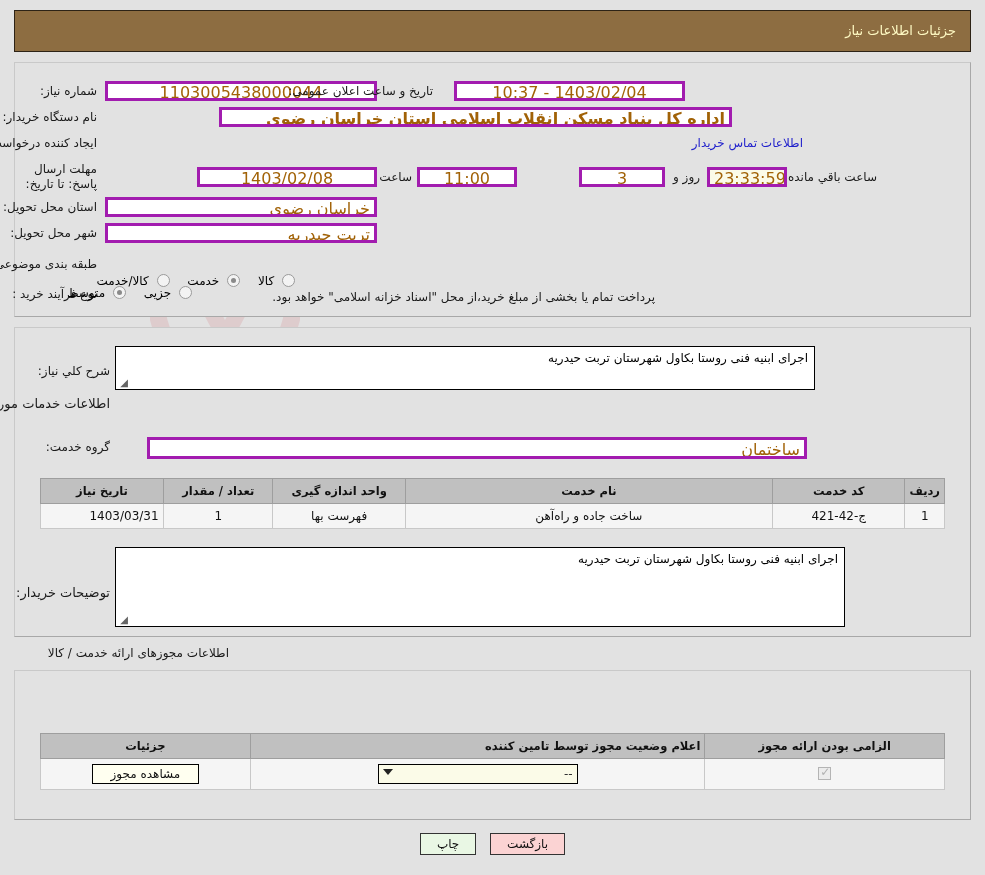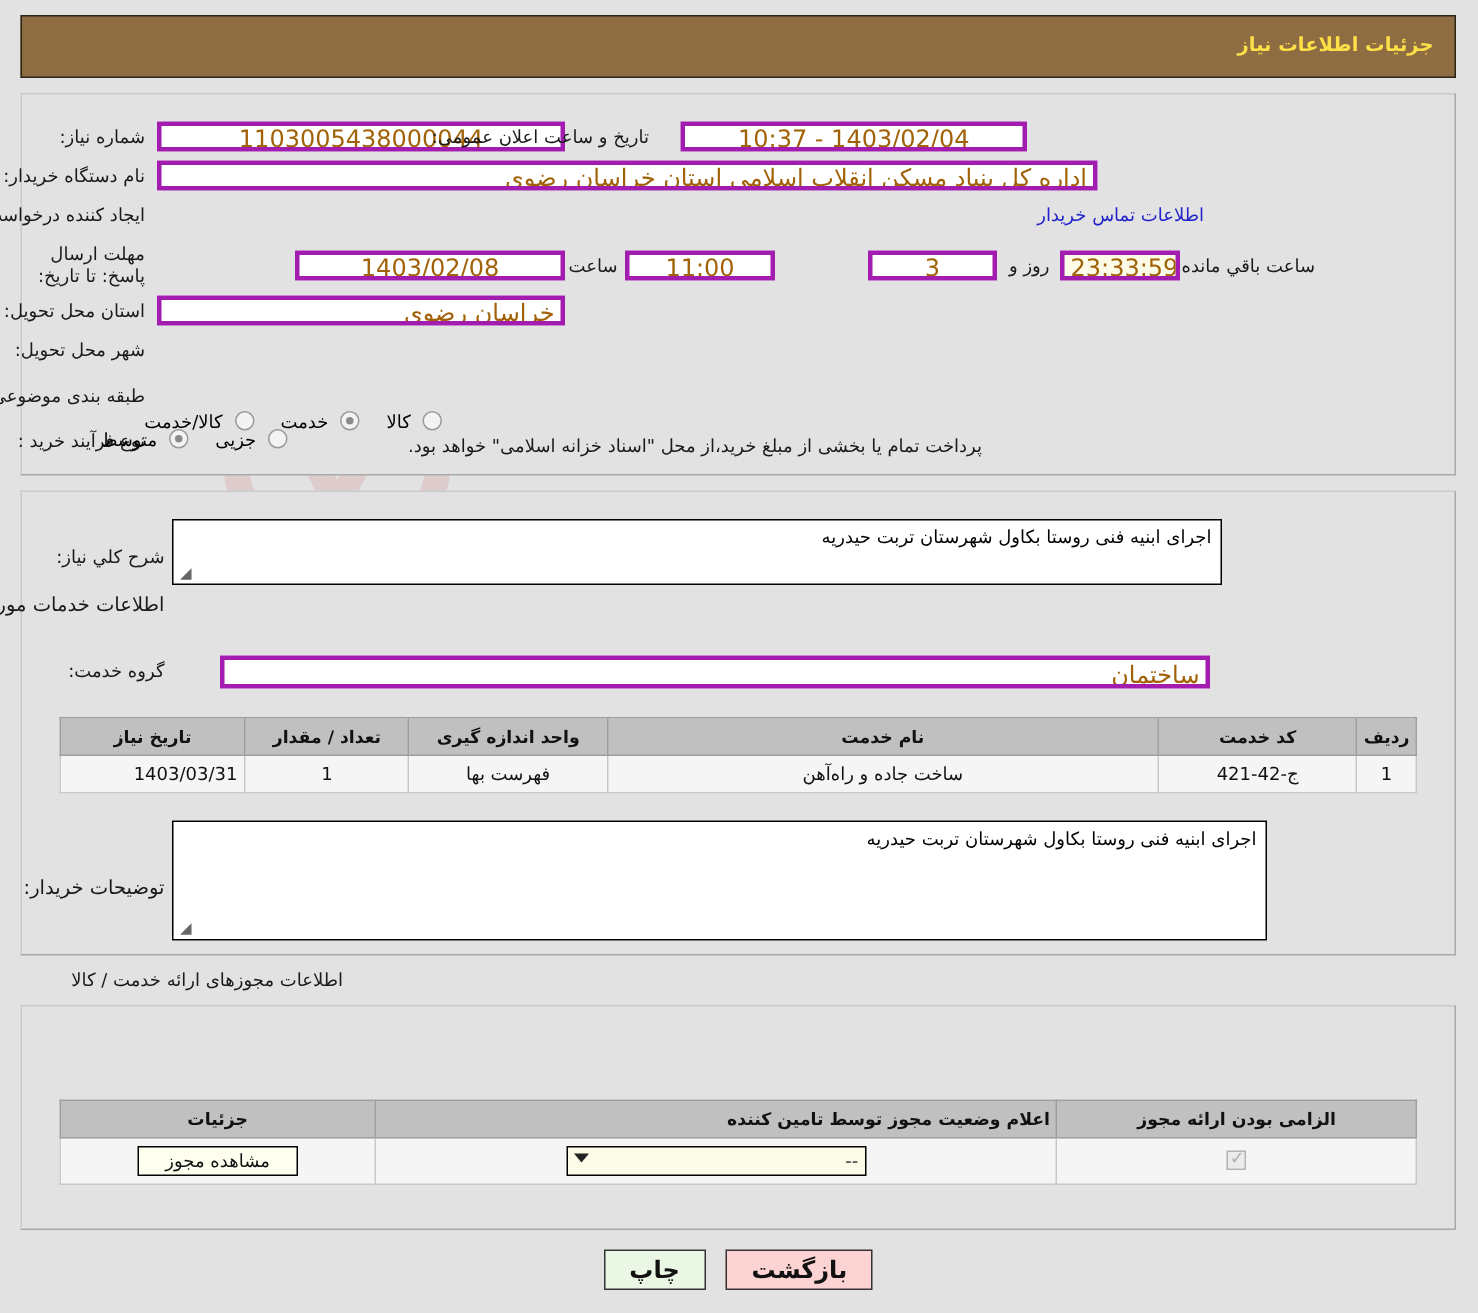--- a/index.html
+++ b/index.html
@@ -42,23 +42,22 @@
   }
   #watermark .wm-shield { position: absolute; left: 150px; top: 55px; }
 
   
   .titlebar {
     position: absolute;
     left: 14px; top: 10px;
     width: 957px; height: 42px;
     background: #8d6d41;
     border: 1px solid #2d2316;
-    color: #fde047;
+    color: #fef9c3;
     z-index: 4;
-    font-weight: bold;
   }
   .titlebar .t {
     position: absolute;
     right: 14px; top: 12px;
     font-size: 13px;
   }
 
   
   .panel {
     position: absolute;
@@ -225,27 +224,26 @@
     color: #111;
     cursor: pointer;
     font-family: "DejaVu Sans", "Liberation Sans", sans-serif;
   }
 
   
   .footer { position: absolute; left: 0; top: 833px; width: 985px; text-align: center; z-index: 5; }
   .btn {
     display: inline-block;
     border: 1px solid #333;
-    font-size: 16px;
+    font-size: 12px;
     padding: 3px 16px;
     margin: 0 5px;
     cursor: pointer;
     font-family: "DejaVu Sans", "Liberation Sans", sans-serif;
     color: #111;
-    font-weight: bold;
   }
   .btn.print  { background: #e9f7e4; }
   .btn.back   { background: #fbd3d3; }
 </style>
 </head>
 <body>
 
 <div id="page">
 
   <div id="watermark">
@@ -263,38 +261,39 @@
 
   <div class="panel" id="panel-top"></div>
 
   <div class="lbl" style="right:888px; top:84px;">شماره نیاز:</div>
   <div class="fld c ltr" style="right:608px; top:81px; width:272px;">1103005438000044</div>
 
   <div class="lbl" style="right:552px; top:84px;">تاریخ و ساعت اعلان عمومی:</div>
   <div class="fld c ltr" style="right:300px; top:81px; width:231px;">10:37 - 1403/02/04</div>
 
   <div class="lbl" style="right:888px; top:110px;">نام دستگاه خریدار:</div>
-  <div class="fld r" style="right:253px; top:107px; width:627px;">اداره کل بنیاد مسکن انقلاب اسلامی استان خراسان رضوی</div>
+  <div class="fld r" style="right:253px; top:107px; width:513px;font-weight:bold;">اداره کل بنیاد مسکن انقلاب اسلامی استان خراسان رضوی</div>
 
   <div class="lbl" style="right:888px; top:136px;">ایجاد کننده درخواست:</div>
   <div class="linkish" style="right:182px; top:136px;">اطلاعات تماس خریدار</div>
 
   <div class="lbl" style="right:888px; top:162px; width:86px; text-align:right; white-space:normal; line-height:15px;">مهلت ارسال پاسخ: تا تاریخ:</div>
   <div class="fld c ltr" style="right:608px; top:167px; width:180px;">1403/02/08</div>
   <div class="lbl" style="right:573px; top:170px;">ساعت</div>
   <div class="fld c ltr" style="right:468px; top:167px; width:100px;">11:00</div>
   <div class="fld c ltr" style="right:320px; top:167px; width:86px;">3</div>
   <div class="lbl" style="right:285px; top:170px;">روز و</div>
   <div class="fld c ltr cream" style="right:198px; top:167px; width:80px;">23:33:59</div>
   <div class="lbl" style="right:108px; top:170px;">ساعت باقي مانده</div>
 
   <div class="lbl" style="right:888px; top:200px;">استان محل تحویل:</div>
   <div class="fld r" style="right:608px; top:197px; width:272px;">خراسان رضوی</div>
 
   <div class="lbl" style="right:888px; top:226px;">شهر محل تحویل:</div>
+  <div class="fld r" style="right:608px; top:223px; width:272px;">تربت حیدریه</div>
 
   <div class="lbl" style="right:888px; top:257px;">طبقه بندی موضوعی:</div>
   <div class="radio-wrap" style="right:690px; top:274px;">
     <span class="rb"></span>
     <span class="rtxt">کالا</span>
     <span class="rb on"></span>
     <span class="rtxt">خدمت</span>
     <span class="rb"></span>
     <span class="rtxt">کالا/خدمت</span>
   </div>

